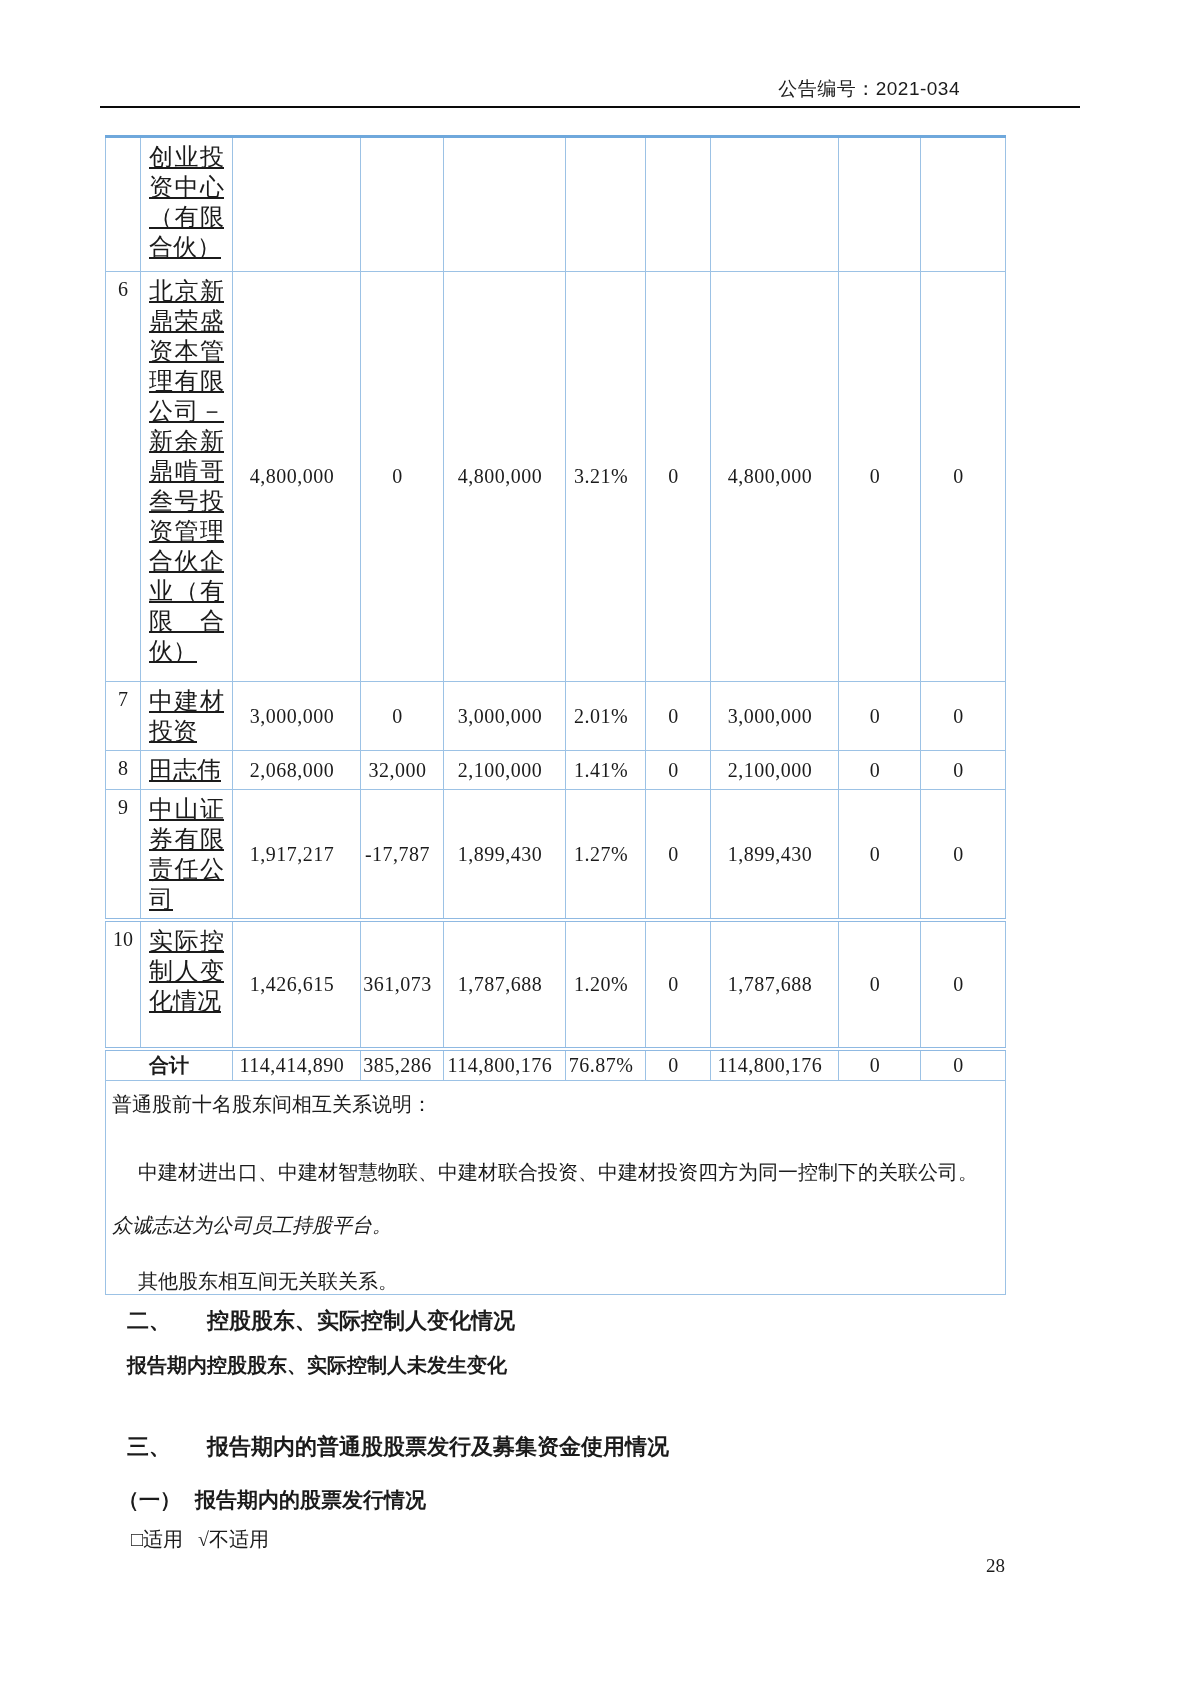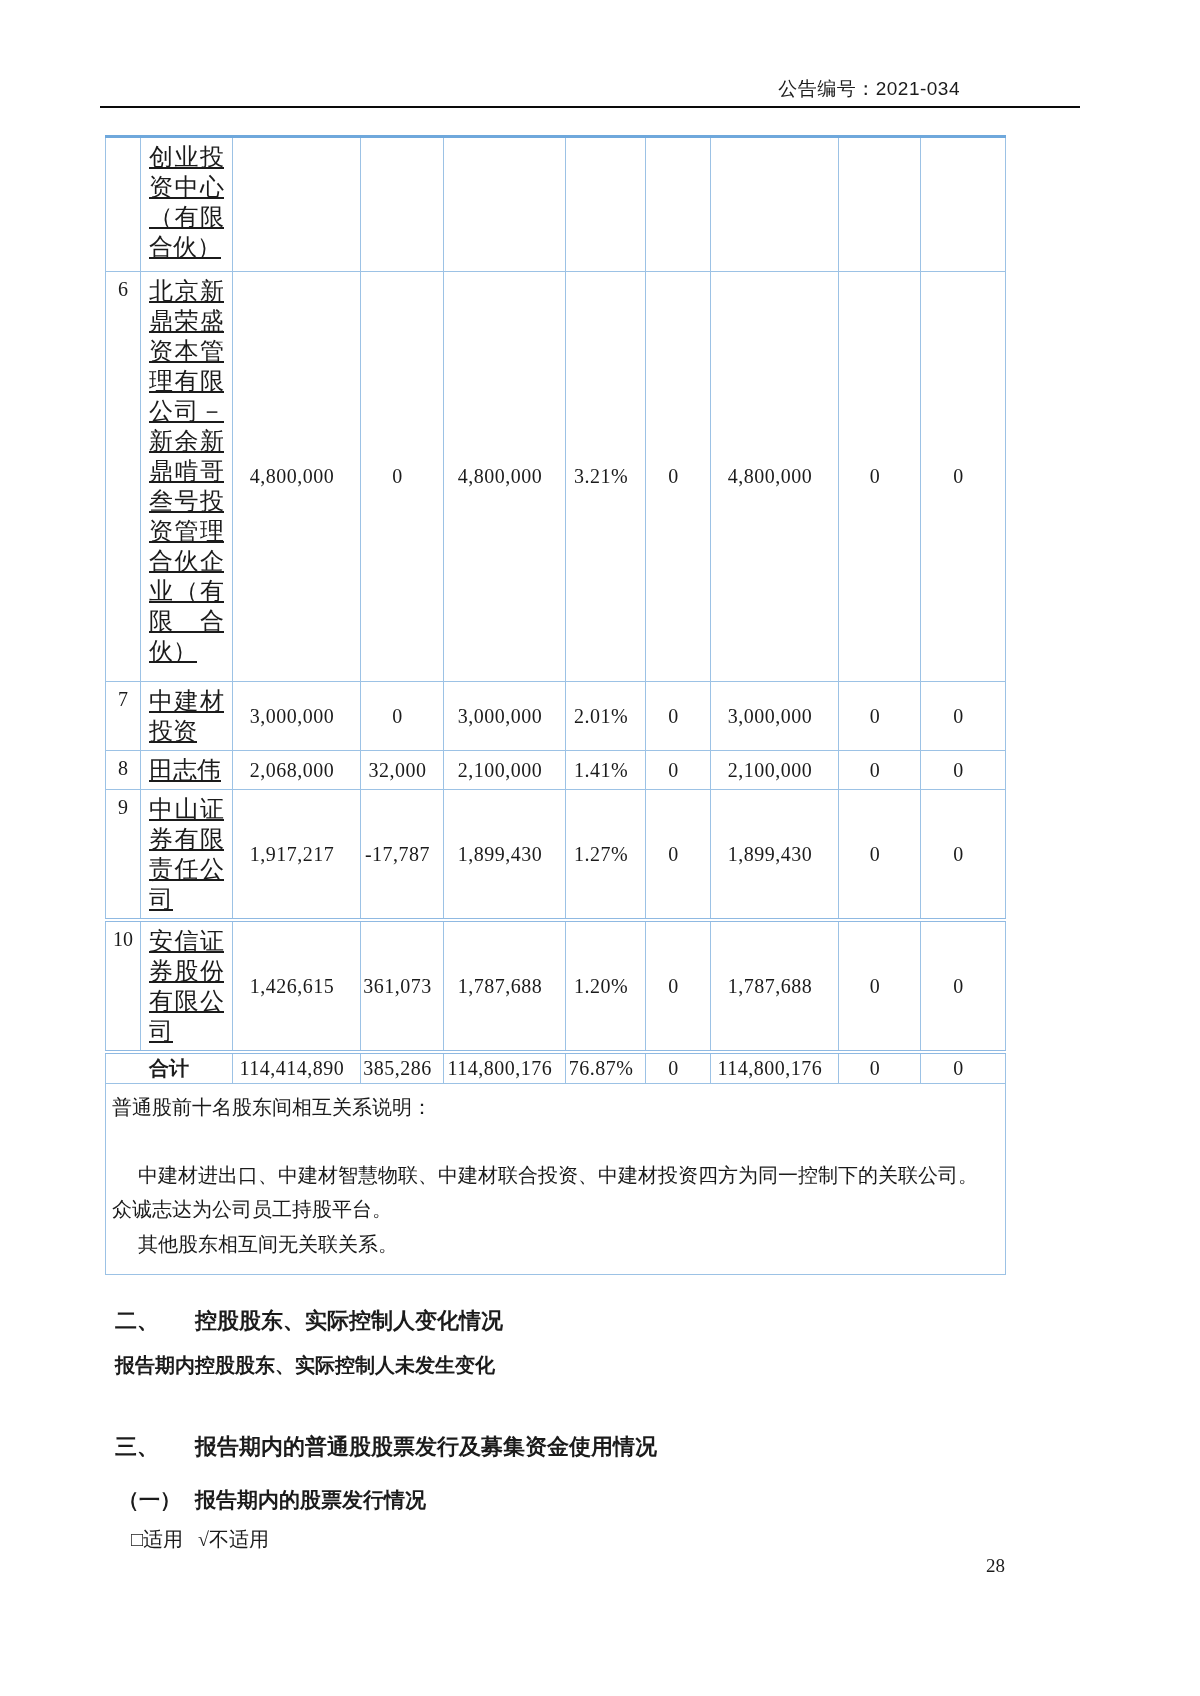--- a/index.html
+++ b/index.html
@@ -53,25 +53,25 @@
   td.total-label{
     font-family:"Liberation Sans","DejaVu Sans",sans-serif;
     font-weight:bold;font-size:20px;text-align:center;vertical-align:middle;
   }
   td.notes{
     font-size:20px;vertical-align:top;
     padding:10px 15px 0 6px;
   }
   td.notes p{margin:0;line-height:26px;}
   td.notes p.n1{margin-top:42px;text-indent:26px;}
-  td.notes p.n2{margin-top:8px;}
-  td.notes p.n3{margin-top:9px;text-indent:26px;}
+  td.notes p.n2{margin-top:27px;font-style:italic;}
+  td.notes p.n3{margin-top:30px;text-indent:26px;}
   
   .sec{
-    position:absolute;left:115px;
+    position:absolute;left:127px;
     font-family:"Liberation Sans","DejaVu Sans",sans-serif;
     font-weight:bold;white-space:nowrap;
   }
   .sec .sec-num{display:inline-block;}
   .sec2{top:1306px;font-size:22px;}
   .sec2 .sec-num{width:80px;}
   .sec2-body{top:1352px;font-size:20px;}
   .sec3{top:1432px;font-size:22px;}
   .sec3 .sec-num{width:80px;}
   .sec3-1{top:1486px;left:118px;font-size:21px;}
@@ -168,21 +168,21 @@
         <td class="num">1,899,430</td>
         <td class="pct">1.27%</td>
         <td class="num">0</td>
         <td class="num">1,899,430</td>
         <td class="num">0</td>
         <td class="num">0</td>
       </tr>
 
       <tr class="r10" style="height:129px">
         <td class="no">10</td>
-        <td class="name">安信证券股份有限公司</td>
+        <td class="name">实际控制人变化情况</td>
         <td class="num">1,426,615</td>
         <td class="num">361,073</td>
         <td class="num">1,787,688</td>
         <td class="pct">1.20%</td>
         <td class="num">0</td>
         <td class="num">1,787,688</td>
         <td class="num">0</td>
         <td class="num">0</td>
       </tr>
 

